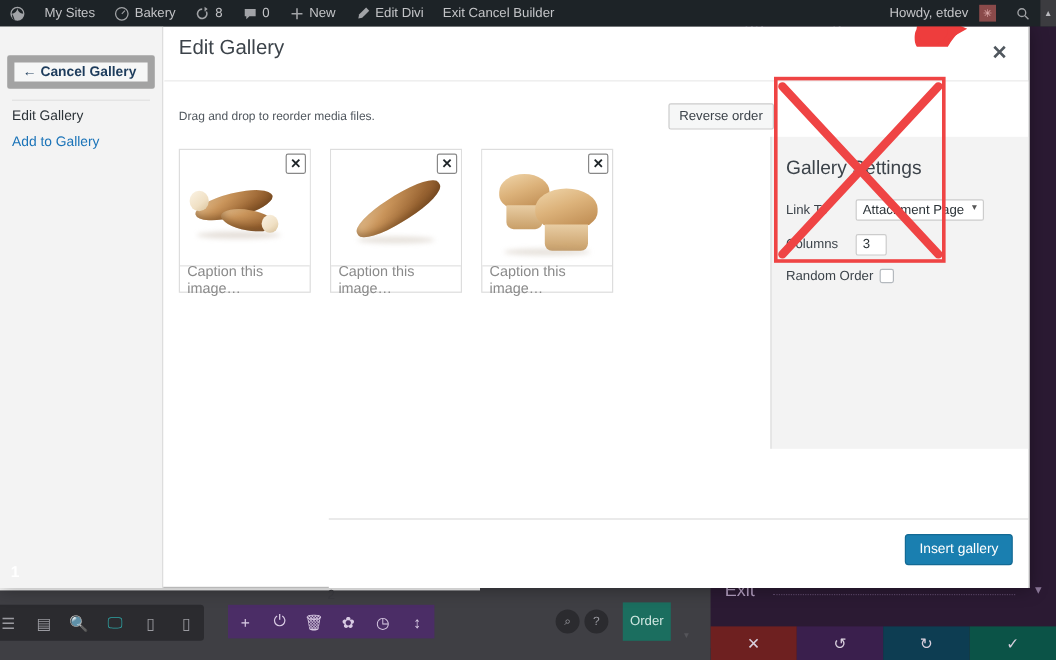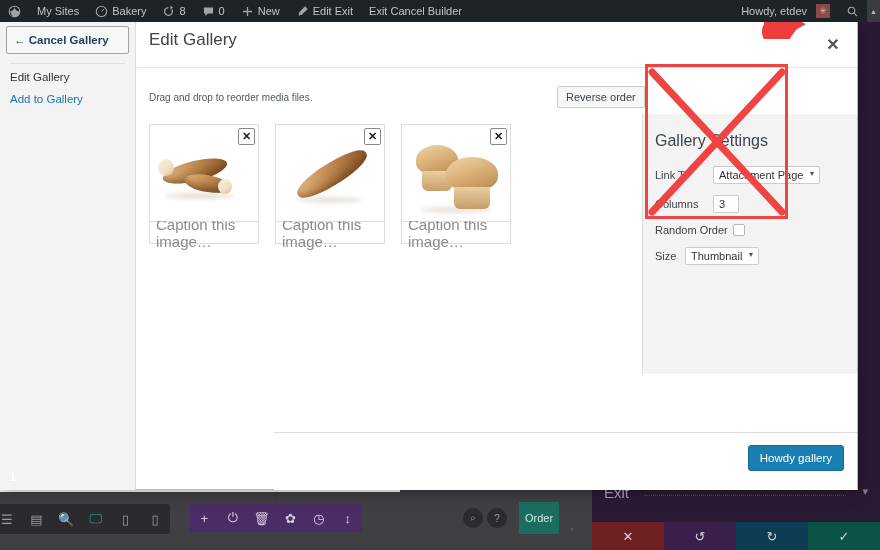--- a/index.html
+++ b/index.html
@@ -83,22 +83,22 @@
     position: absolute; right: 10px; top: 8px; width: 28px; height: 28px;
     display: flex; align-items: center; justify-content: center;
     color: #50575e; font-size: 16px; font-weight: bold; cursor: pointer;
   }
 
   .sidebar {
     position: absolute; left: 0; top: 0; width: 136px; height: 468px;
     background: #f3f3f3; border-right: 1px solid #ddd;
   }
   .cancel-btn {
-    margin: 4px 6px 0 6px; height: 28px; background: #f6f7f7;
-    border: 1px solid #a3a3a3; border-radius: 2px;
+    margin: 24px 6px 0 6px; height: 28px; background: #f6f7f7;
+    border: 6px solid #a3a3a3; border-radius: 2px;
     display: flex; align-items: center; padding-left: 7px;
     color: #1d3c5c; font-size: 11.5px; font-weight: bold; cursor: pointer;
   }
   .side-rule { margin: 9px 10px 0 10px; border-top: 1px solid #e0e0e0; }
   .side-link {
     padding: 7px 10px 3px 10px; font-size: 11.5px; cursor: pointer;
   }
   .side-link.current { color: #2c3338; font-weight: normal; }
   .side-link.blue { color: #1a73b8; }
 
@@ -134,21 +134,21 @@
     display: flex; align-items: center; justify-content: center;
   }
   .thumb-x {
     position: absolute; right: 3px; top: 3px; width: 17px; height: 17px;
     background: #fff; border: 1px solid #888; border-radius: 2px;
     display: flex; align-items: center; justify-content: center;
     font-size: 11px; font-weight: bold; color: #1d2327; cursor: pointer; z-index: 3;
   }
   .thumb-cap {
     border-top: 1px solid #ddd; height: 22px; display: flex; align-items: center;
-    padding-left: 6px; font-size: 15px; color: #8a8a8a;
+    padding-left: 6px; font-size: 12px; color: #8a8a8a;
   }
 
   
   .bread-wrap { width: 100%; height: 100%; position: relative; }
   .loaf {
     position: absolute; border-radius: 50%;
     background: linear-gradient(150deg,#e8c79a 0%,#c9945a 35%,#9a6533 70%,#7d4d24 100%);
     box-shadow: inset 0 -3px 6px rgba(90,55,20,.45);
   }
   .loaf-end {
@@ -359,21 +359,21 @@
     <div class="ab-item">
       <svg class="ab-icon" viewBox="0 0 20 20">
           <path d="M9 3h2v6h6v2h-6v6H9v-6H3V9h6z"></path>
         </svg>
       <span>New</span>
     </div>
     <div class="ab-item">
       <svg class="ab-icon" viewBox="0 0 20 20">
           <path d="M14 2l4 4-9 9-5 1 1-5z"></path>
         </svg>
-      <span>Edit Exit</span>
+      <span>Edit Divi</span>
     </div>
     <div class="ab-item">
       <span>Exit Cancel Builder</span>
     </div>
     <div class="ab-spacer"></div>
     <div class="ab-item">
       <span>Howdy, etdev</span>
       <span class="ab-avatar"></span>
     </div>
     <div class="ab-item">
@@ -459,32 +459,25 @@
           <div class="gs-row">
             <span class="gs-label">Columns</span>
             <span class="gs-input">3</span>
           </div>
 
           <div class="gs-row">
             <span class="gs-label" style="width:78px">Random Order</span>
             <span class="gs-check"></span>
           </div>
 
-          <div class="gs-row">
-            <span class="gs-label" style="width:30px">Size</span>
-            <span class="gs-select">
-              <span>Thumbnail</span>
-              <span class="caret">▼</span>
-            </span>
-          </div>
         </div>
       </div>
 
       <div class="modal-footer">
-        <div class="insert-btn">Howdy gallery</div>
+        <div class="insert-btn">Insert gallery</div>
       </div>
     </div>
 
     <div class="modal-close">✕</div>
   </div>
 
   <div class="annot-box"></div>
   <svg class="annot-x" viewBox="0 0 880 550">
     <line x1="652" y1="72" x2="782" y2="212" stroke="#ef4444" stroke-width="7" stroke-linecap="round"></line>
     <line x1="782" y1="72" x2="652" y2="212" stroke="#ef4444" stroke-width="7" stroke-linecap="round"></line>

